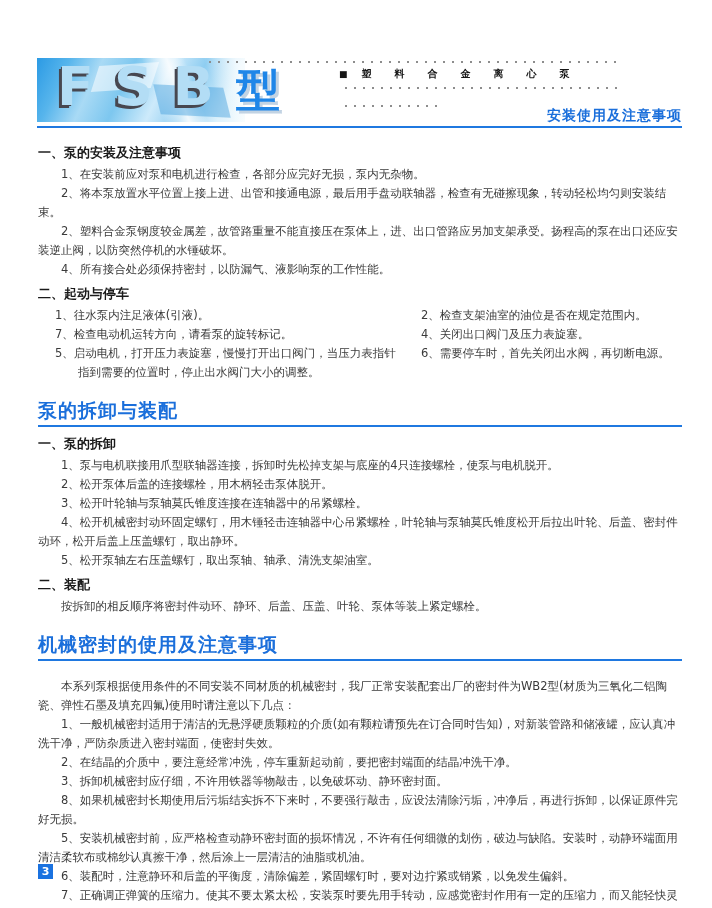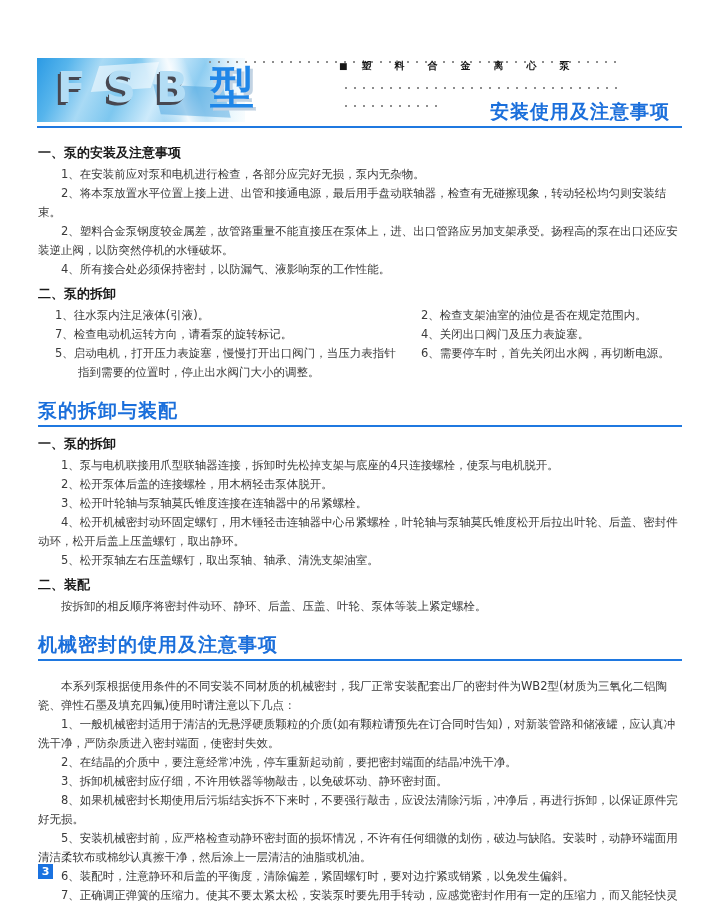--- a/index.html
+++ b/index.html
@@ -17,41 +17,41 @@
       linear-gradient(70deg, rgba(255,255,255,0) 55%, rgba(255,255,255,.85) 66%, rgba(255,255,255,0) 74%),
       linear-gradient(250deg, rgba(255,255,255,.7) 4%, rgba(255,255,255,0) 18%),
       linear-gradient(115deg, #2b9ae4 0%, #57b5ec 14%, #a9daf5 28%, #7dc7ef 42%, #cdeafb 58%, #8ecdf1 72%, #def2fc 88%, #f4fbfe 100%);
   }
   .banner-photo .patch1 { position:absolute; left:58px; top:6px; width:60px; height:26px;
       background:rgba(255,255,255,.55); transform:skew(-18deg, -4deg); }
   .banner-photo .patch2 { position:absolute; left:120px; top:28px; width:70px; height:30px;
       background:rgba(64,157,220,.45); transform:skew(14deg, 3deg); }
   .logo-row { position:absolute; left:20px; top:0px; white-space:nowrap; }
   .logo-fsb {
-    font-size:42px; font-weight:bold; letter-spacing:20px; line-height:64px;
+    font-size:54px; font-weight:bold; letter-spacing:20px; line-height:64px;
     color:#b3ddf5; text-shadow:-3px 3px 0 #474750, -1px 1px 0 #474750;
   }
   .logo-type {
     font-size:44px; font-weight:bold; letter-spacing:0; line-height:64px;
     color:#1f86e8; text-shadow:3px 3px 0 #c2d3e3; margin-left:2px;
   }
   .dots { position:absolute; height:2px;
     background-image:repeating-linear-gradient(90deg,#8d8d8d 0 1.6px, transparent 1.6px 9px); }
   .dots-top  { left:172px; right:60px; top:6px; }
   .dots-mid  { left:308px; right:60px; top:32px; }
   .dots-low  { left:308px; top:50px; width:92px; }
   .product-row {
-    position:absolute; left:302px; top:4px; white-space:nowrap;
+    position:absolute; left:302px; top:12px; white-space:nowrap;
     font-size:10px; font-weight:bold; color:#161616;text-align:center;
   }
   .product-bullet { font-size:9px; margin-right:14px; }
   .product-name { letter-spacing:23px; }
   .page-title {
-    position:absolute; right:12px; bottom:0; color:#1b6fdb;
-    font-size:19px; font-weight:bold; letter-spacing:1px;
+    position:absolute; right:0; bottom:0; color:#1b6fdb;
+    font-size:14px; font-weight:bold; letter-spacing:1px;
   }
   .rule { position:absolute; left:37px; right:30px; height:2px; background:#1f78e0; }
   .rule-1 { top:126px; }
   
   .body-col { position:absolute; left:38px; right:30px; top:138px; }
   .h-black { font-size:13px; font-weight:bold; color:#1a1a1a; margin:6px 0 3px; }
   .para { font-size:11.5px; line-height:19px; text-indent:2em; margin:0; }
   .grid2 { display:grid; grid-template-columns:352px 1fr; column-gap:14px; padding-left:17px; margin-top:2px; }
   .cell { font-size:11.5px; line-height:19px; padding-left:2em; text-indent:-2em; }
   .blue-head {
@@ -90,21 +90,21 @@
   <div class="rule rule-1"></div>
 
   <div class="body-col">
 
     <div class="h-black">一、泵的安装及注意事项</div>
     <p class="para">1、在安装前应对泵和电机进行检查，各部分应完好无损，泵内无杂物。</p>
     <p class="para">2、将本泵放置水平位置上接上进、出管和接通电源，最后用手盘动联轴器，检查有无碰擦现象，转动轻松均匀则安装结束。</p>
     <p class="para">2、塑料合金泵钢度较金属差，故管路重量不能直接压在泵体上，进、出口管路应另加支架承受。扬程高的泵在出口还应安装逆止阀，以防突然停机的水锤破坏。</p>
     <p class="para">4、所有接合处必须保持密封，以防漏气、液影响泵的工作性能。</p>
 
-    <div class="h-black">二、泵的拆卸</div>
+    <div class="h-black">二、起动与停车</div>
     <div class="grid2">
       <div class="cell">1、往水泵内注足液体(引液)。</div>
       <div class="cell">2、检查支架油室的油位是否在规定范围内。</div>
       <div class="cell">7、检查电动机运转方向，请看泵的旋转标记。</div>
       <div class="cell">4、关闭出口阀门及压力表旋塞。</div>
       <div class="cell">5、启动电机，打开压力表旋塞，慢慢打开出口阀门，当压力表指针指到需要的位置时，停止出水阀门大小的调整。</div>
       <div class="cell">6、需要停车时，首先关闭出水阀，再切断电源。</div>
     </div>
 
     <div class="blue-head">泵的拆卸与装配</div>

